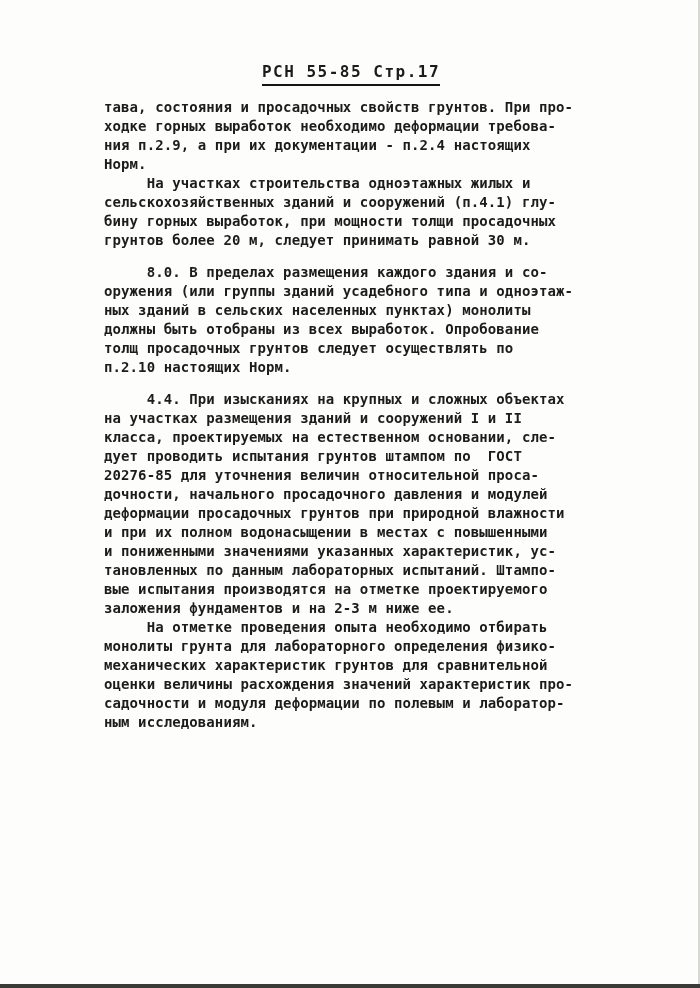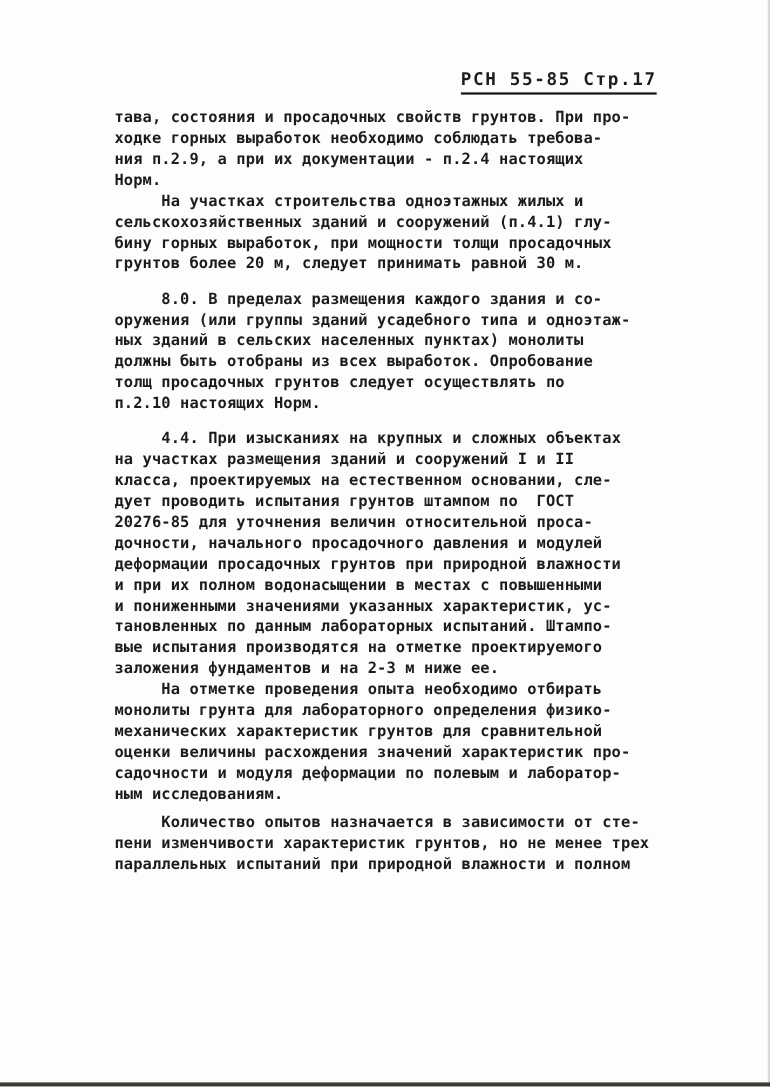--- a/index.html
+++ b/index.html
@@ -26,21 +26,21 @@
     position: absolute;
     top: 0; bottom: 0; right: 0;
     width: 2px;
     background: #d8d8d4;
   }
   .header-row {
     position: absolute;
     top: 62px;
     left: 105px;
     width: 492px;
-    text-align: right;
+    text-align: center;
   }
   .header-text {
     display: inline-block;
     font-size: 16px;
     letter-spacing: 1.5px;
     border-bottom: 2px solid #151515;
     padding-bottom: 3px;
     white-space: pre;
   }
   .body-text {
@@ -63,21 +63,21 @@
 <body>
 
 <div class="page">
 
   <div class="header-row">
     <span class="header-text">РСН 55-85 Стр.17</span>
   </div>
 
   <div class="body-text">
     <p class="para">тава, состояния и просадочных свойств грунтов. При про-
-ходке горных выработок необходимо соблюдать требова-
+ходке горных выработок необходимо деформации требова-
 ния п.2.9, а при их документации - п.2.4 настоящих
 Норм.</p>
     <p class="para">     На участках строительства одноэтажных жилых и
 сельскохозяйственных зданий и сооружений (п.4.1) глу-
 бину горных выработок, при мощности толщи просадочных
 грунтов более 20 м, следует принимать равной 30 м.</p>
     <p class="para gap-lg">     8.0. В пределах размещения каждого здания и со-
 оружения (или группы зданий усадебного типа и одноэтаж-
 ных зданий в сельских населенных пунктах) монолиты
 должны быть отобраны из всех выработок. Опробование
@@ -94,21 +94,18 @@
 и пониженными значениями указанных характеристик, ус-
 тановленных по данным лабораторных испытаний. Штампо-
 вые испытания производятся на отметке проектируемого
 заложения фундаментов и на 2-3 м ниже ее.</p>
     <p class="para">     На отметке проведения опыта необходимо отбирать
 монолиты грунта для лабораторного определения физико-
 механических характеристик грунтов для сравнительной
 оценки величины расхождения значений характеристик про-
 садочности и модуля деформации по полевым и лаборатор-
 ным исследованиям.</p>
-    <p class="para gap-sm">     Количество опытов назначается в зависимости от сте-
-пени изменчивости характеристик грунтов, но не менее трех
-параллельных испытаний при природной влажности и полном</p>
   </div>
 
   <div class="scan-edge-right"></div>
   <div class="scan-edge-bottom"></div>
 
 </div>
 
 </body></html>

